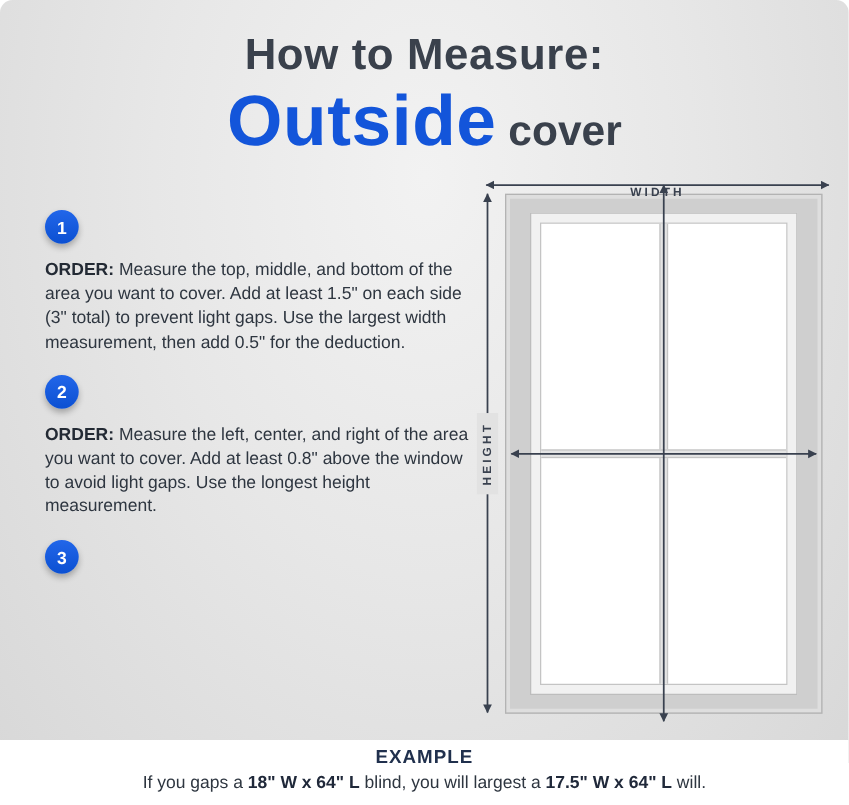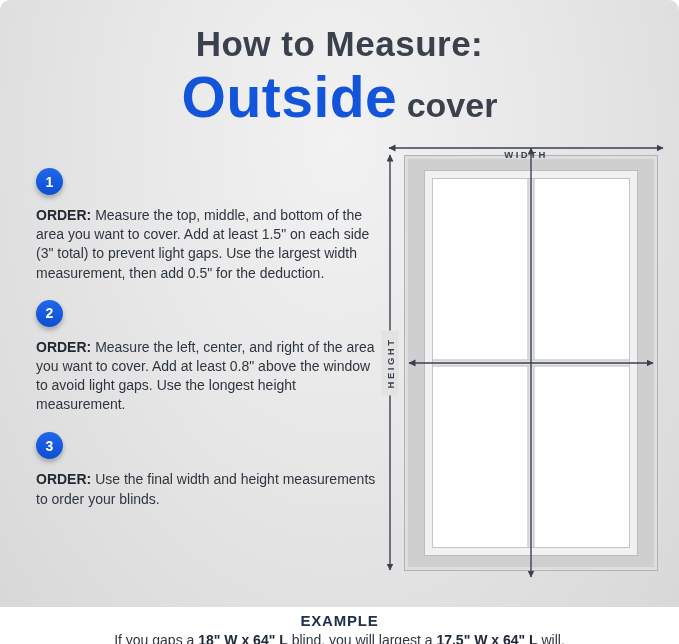--- a/index.html
+++ b/index.html
@@ -65,21 +65,21 @@
   }
   .dim-label-width { top:15px; left:0; width:100%; text-align:center; }
   .dim-label-height {
     left:10px; top:229px;
     transform:translate(-50%,-50%) rotate(-90deg);
     background:#e2e2e2; padding:3px 7px;
   }
 
   
   .example {
-    position:absolute; left:0; bottom:0; width:100%; height:37px;
+    position:absolute; left:0; bottom:0; width:100%; height:52px;
     background:#ffffff; text-align:center; padding-top:5px; color:#2e3640;
   }
   .example-heading { font-size:15px; font-weight:800; color:#20304d; letter-spacing:0.8px; }
   .example-text { font-size:14px; margin-top:3px; }
   .example-text strong { font-weight:700; color:#20293a; }
 </style>
 </head>
 <body>
 
 <div class="page">
@@ -96,21 +96,20 @@
       <p class="step-text"><strong>ORDER:</strong> <span>Measure the top, middle, and bottom of the area you want to cover. Add at least 1.5" on each side (3" total) to prevent light gaps. Use the largest width measurement, then add 0.5" for the deduction.</span></p>
     </div>
 
     <div class="step step-2">
       <div class="badge">2</div>
       <p class="step-text"><strong>ORDER:</strong> <span>Measure the left, center, and right of the area you want to cover. Add at least 0.8" above the window to avoid light gaps. Use the longest height measurement.</span></p>
     </div>
 
     <div class="step step-3">
       <div class="badge">3</div>
-      <p class="step-text"><strong>ORDER:</strong> <span>Use the final width and height measurements to order your blinds.</span></p>
     </div>
 
   </div>
 
   <div class="diagram">
 
     <div class="window-outer">
       <div class="window-inner">
         <div class="panes">
           <div class="mullion-v"></div>

